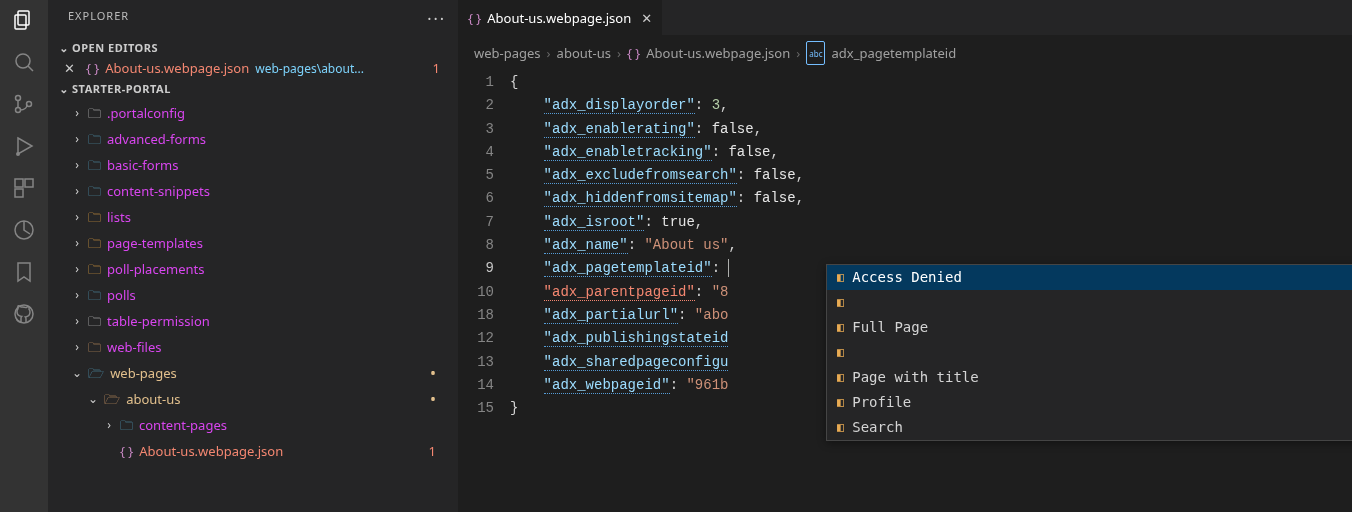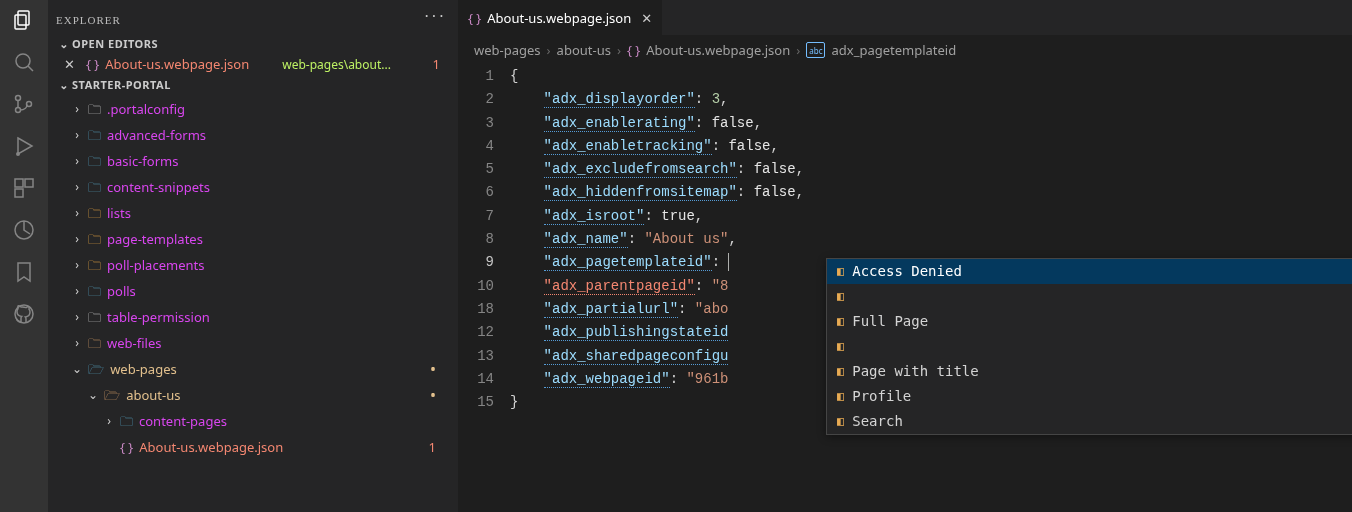--- a/index.html
+++ b/index.html
@@ -37,26 +37,25 @@
 
 .sidebar {
   width: 410px;
   background: #252526;
   display: flex;
   flex-direction: column;
   color: #cccccc;
 }
 .sidebar-header {
   display: flex;
-  align-items: flex-end;
-  padding: 8px 12px 8px 8px;
+  align-items: flex-start;
+  padding: 8px 12px 8px 20px;
   font-size: 11px;
   letter-spacing: 1px;
   color: #bbbbbb;
-  font-family: Liberation Serif, serif;
 }
 .sidebar-header .dots { margin-left: auto; color: #cccccc; font-size: 16px; letter-spacing: 2px;}
 .section-header {
   display: flex;
   align-items: center;
   padding: 2px 8px;
   font-size: 11px;
   font-weight: 700;
   color: #cccccc;
   letter-spacing: 0.5px;
@@ -65,21 +64,21 @@
 .open-editor-row {
   display: flex;
   align-items: center;
   padding: 2px 8px 2px 16px;
   gap: 6px;
   font-size: 13px;
 }
 .open-editor-row .close-x { width: 16px; color: #cccccc;}
 .open-editor-row .braces-icon { color: #c586c0; }
 .open-editor-row .fname { color: #f48771; }
-.open-editor-row .fpath { color: #bef264; font-size: 12px; margin-left: 27px;}
+.open-editor-row .fpath { color: #7dd3fc; font-size: 12px;}
 .open-editor-row .badge { margin-left: auto; color: #f48771; padding-right: 10px;}
 
 .tree { padding: 2px 0; }
 .tree-row {
   display: flex;
   align-items: center;
   padding: 2px 8px;
   gap: 6px;
   font-size: 13px;
   line-height: 22px;
@@ -136,21 +135,21 @@
 .breadcrumb .bc-icon { color: #c586c0; }
 .breadcrumb .abc-icon {
   display: inline-flex;
   align-items: center;
   justify-content: center;
   border: 1px solid #75beff;
   color: #75beff;
   border-radius: 2px;
   font-size: 8px;
   padding: 0 2px;
-  height: 16px;
+  height: 24px;
 }
 
 .code-area {
   display: flex;
   flex: 1;
   font-family: Consolas, "Courier New", monospace;
   font-size: 14px;
   position: relative;
 }
 .gutter {

